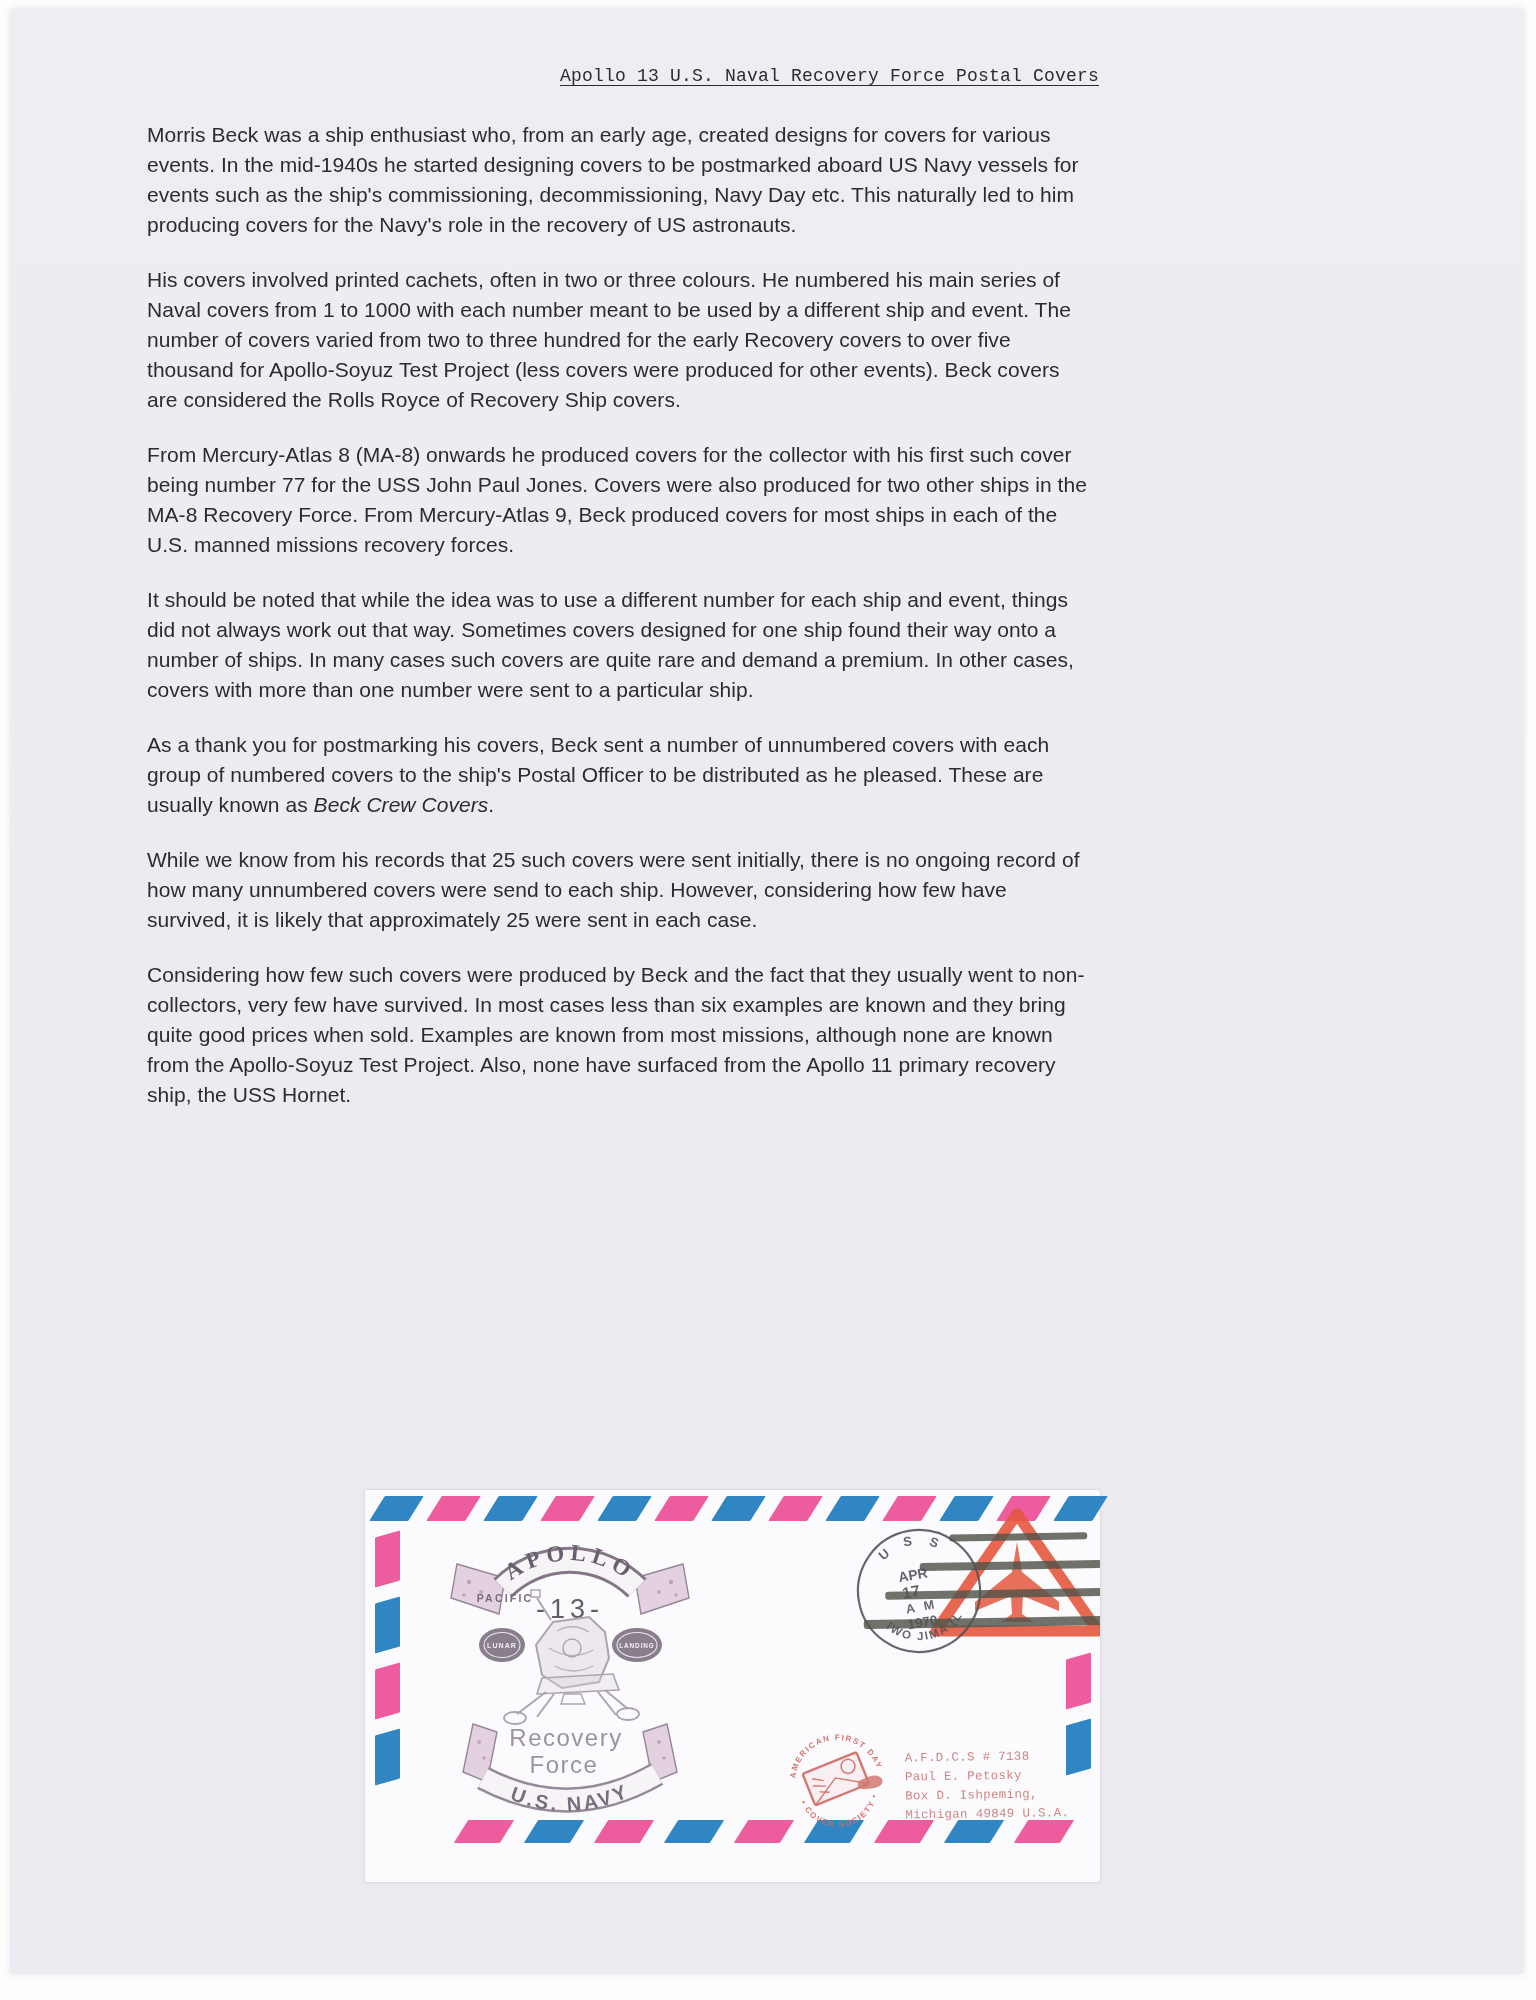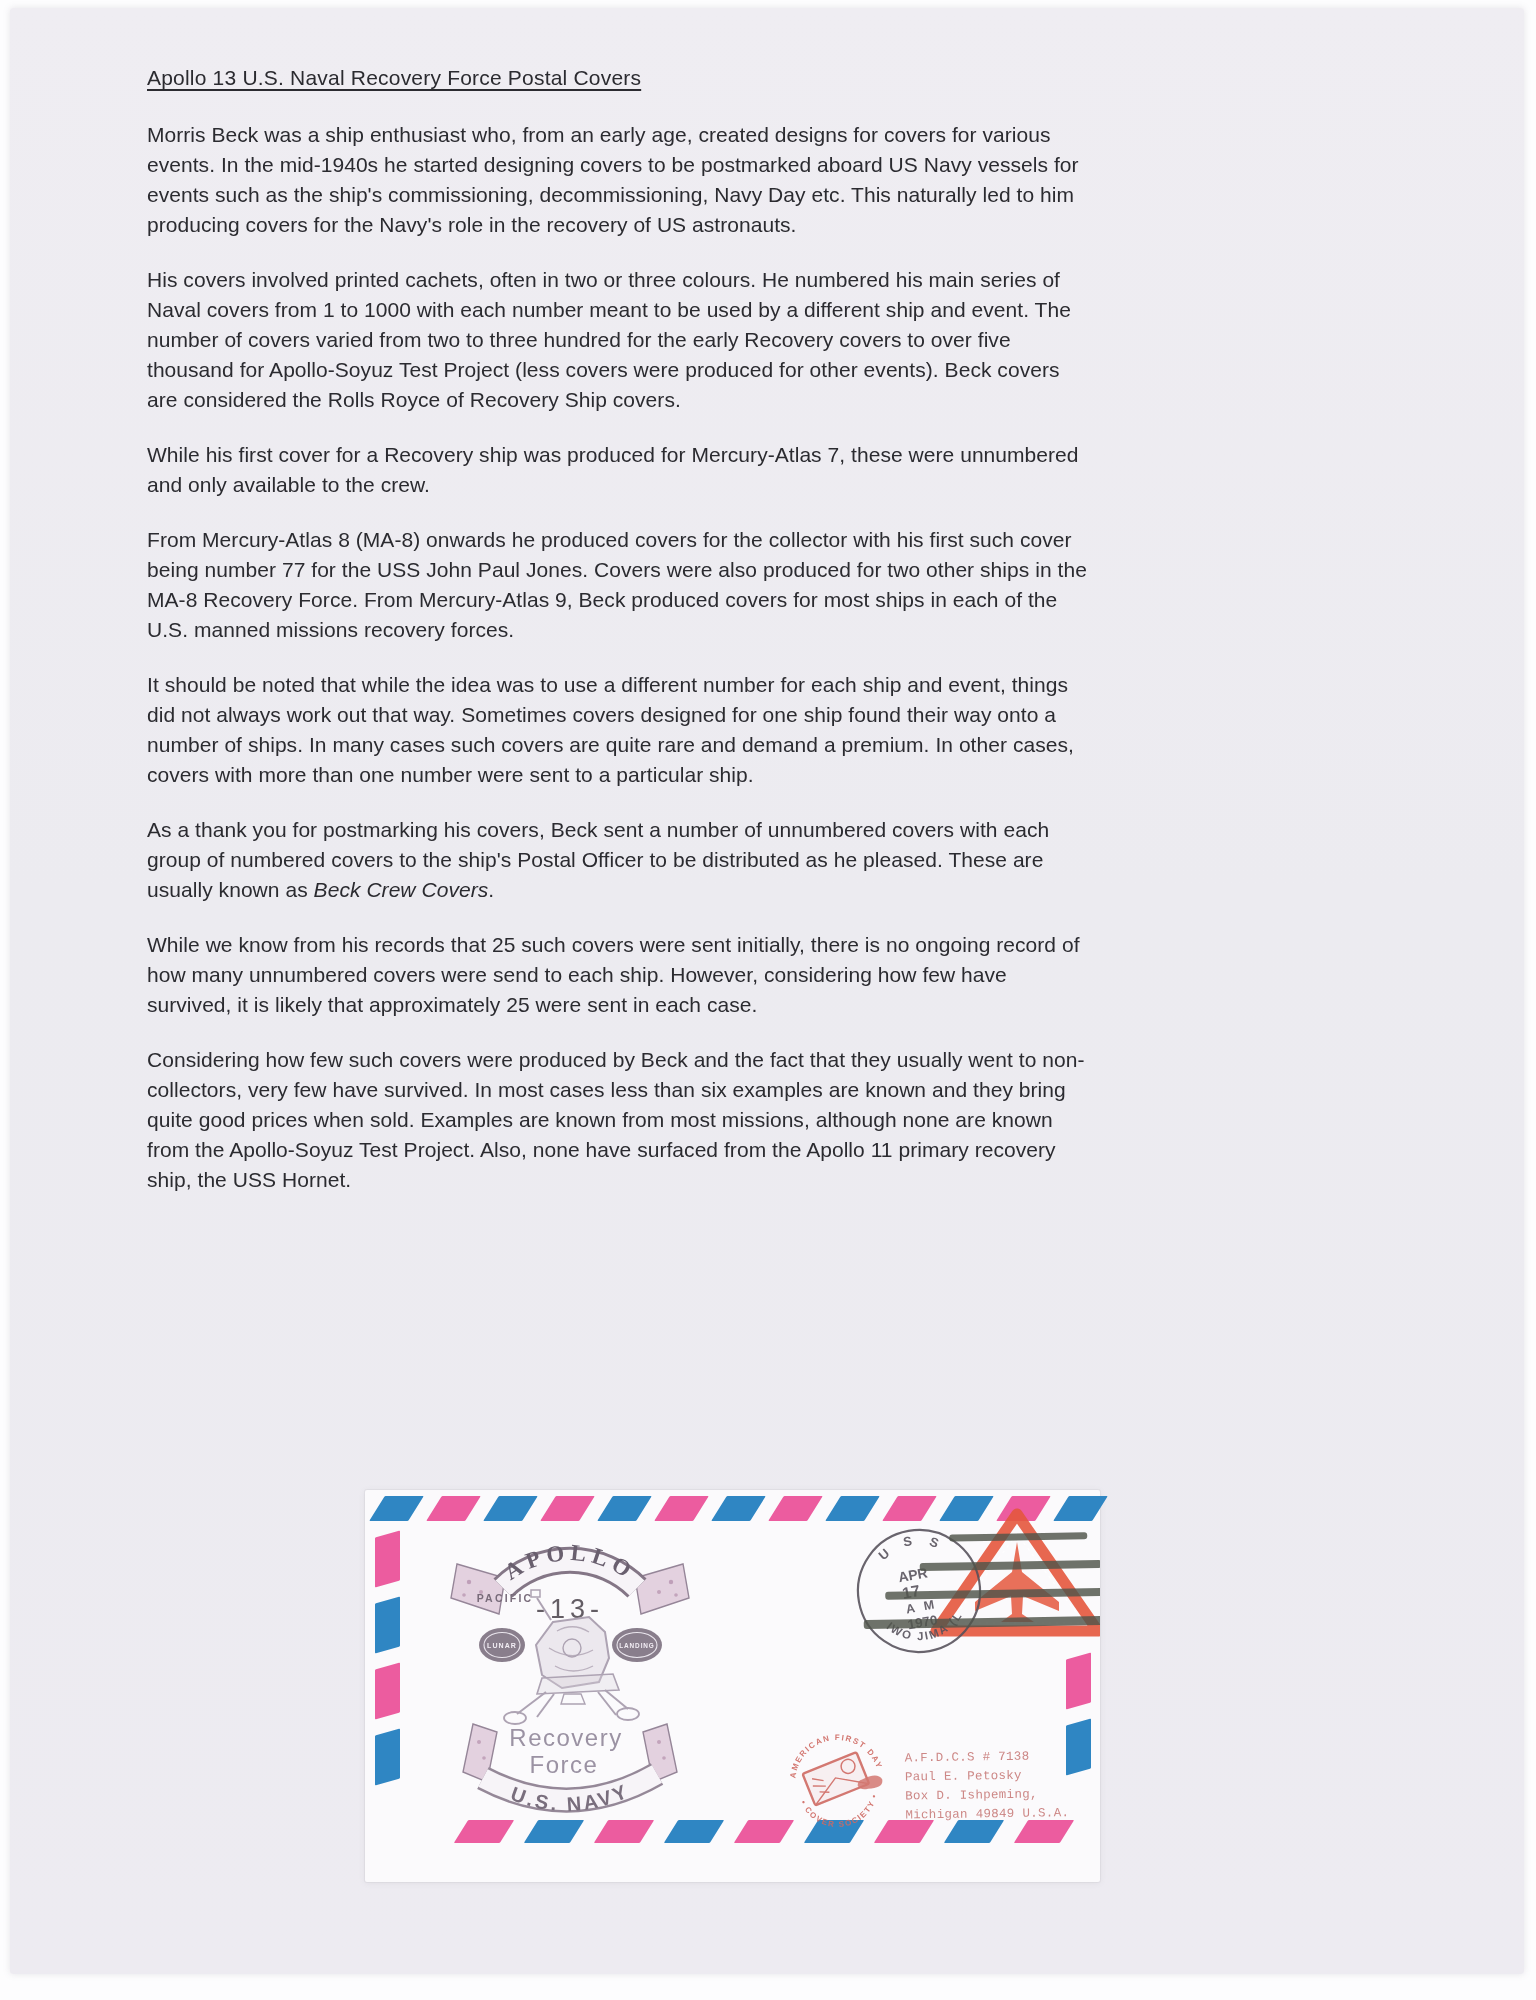--- a/index.html
+++ b/index.html
@@ -2,23 +2,23 @@
 <html style="--c-ink: #2b2b30; --c-pink: #ec5c9f; --c-blue: #2f86c3; --c-cachet_gray: #7d6e80; --c-postmark_ink: #55505a; --c-red_triangle: #e4573d; --c-stamp_red: #cf6a63; --c-address_red: #c57472; --c-killer_bar: #50554b; --c-paper: #ecebf0;"><head>
 <meta charset="utf-8">
 <style>
   html,body{margin:0;padding:0;background:#ffffff;}
   #page{position:relative;width:1536px;height:2000px;background:#fdfdfe;overflow:hidden;
         font-family:"Liberation Sans",sans-serif;}
   #paper{position:absolute;left:10px;top:8px;right:12px;bottom:26px;
          background:linear-gradient(180deg,#efedf2 0%,#ecebf0 45%,#edebf1 100%);
          border-radius:3px;box-shadow:0 0 7px rgba(120,118,130,.18);}
   
-  #doc-title{position:absolute;left:137px;top:58px;width:952px;text-align:left;
-             font-size:21px;color:var(--c-ink);text-decoration:underline;
-             text-underline-offset:4px;letter-spacing:.2px;}
+  #doc-title{position:absolute;left:137px;top:58px;width:952px;text-align:right;
+             font-size:18px;color:var(--c-ink);text-decoration:underline;
+             text-underline-offset:4px;letter-spacing:.2px;font-family:Liberation Mono, monospace;}
   #body-text{position:absolute;left:137px;top:112px;width:948px;color:var(--c-ink);
              font-size:21px;line-height:30px;letter-spacing:.05px;}
   #body-text p{margin:0 0 25px 0;}
   .ital{font-style:italic;}
   
   #envelope{position:absolute;left:355px;top:1482px;width:735px;height:392px;
             background:#fbfafc;border-radius:2px;
             box-shadow:0 0 0 1px rgba(100,95,110,.06),0 1px 6px rgba(100,95,110,.10);}
   .stripes-h{position:absolute;display:flex;}
   .stripes-h .stripe{width:39px;height:25px;margin-right:18px;transform:skewX(-32deg);border-radius:1px;}
@@ -40,21 +40,20 @@
 <body>
 
 <div id="page">
   <div id="paper">
 
     <div id="doc-title">Apollo 13 U.S. Naval Recovery Force Postal Covers</div>
 
     <div id="body-text">
       <p>Morris Beck was a ship enthusiast who, from an early age, created designs for covers for various events. In the mid-1940s he started designing covers to be postmarked aboard US Navy vessels for events such as the ship's commissioning, decommissioning, Navy Day etc. This naturally led to him producing covers for the Navy's role in the recovery of US astronauts.</p>
       <p>His covers involved printed cachets, often in two or three colours. He numbered his main series of Naval covers from 1 to 1000 with each number meant to be used by a different ship and event. The number of covers varied from two to three hundred for the early Recovery covers to over five thousand for Apollo-Soyuz Test Project (less covers were produced for other events). Beck covers are considered the Rolls Royce of Recovery Ship covers.</p>
-      <p>While his first cover for a Recovery ship was produced for Mercury-Atlas 7, these were unnumbered and only available to the crew.</p>
       <p>From Mercury-Atlas 8 (MA-8) onwards he produced covers for the collector with his first such cover being number 77 for the USS John Paul Jones. Covers were also produced for two other ships in the MA-8 Recovery Force. From Mercury-Atlas 9, Beck produced covers for most ships in each of the U.S. manned missions recovery forces.</p>
       <p>It should be noted that while the idea was to use a different number for each ship and event, things did not always work out that way. Sometimes covers designed for one ship found their way onto a number of ships. In many cases such covers are quite rare and demand a premium. In other cases, covers with more than one number were sent to a particular ship.</p>
       <p><span>As a thank you for postmarking his covers, Beck sent a number of unnumbered covers with each group of numbered covers to the ship's Postal Officer to be distributed as he pleased. These are usually known as </span><span class="ital">Beck Crew Covers</span><span>.</span></p>
       <p>While we know from his records that 25 such covers were sent initially, there is no ongoing record of how many unnumbered covers were send to each ship. However, considering how few have survived, it is likely that approximately 25 were sent in each case.</p>
       <p>Considering how few such covers were produced by Beck and the fact that they usually went to non-collectors, very few have survived. In most cases less than six examples are known and they bring quite good prices when sold. Examples are known from most missions, although none are known from the Apollo-Soyuz Test Project. Also, none have surfaced from the Apollo 11 primary recovery ship, the USS Hornet.</p>
     </div>
 
     <div id="envelope">
 
       <div id="border-top" class="stripes-h">

